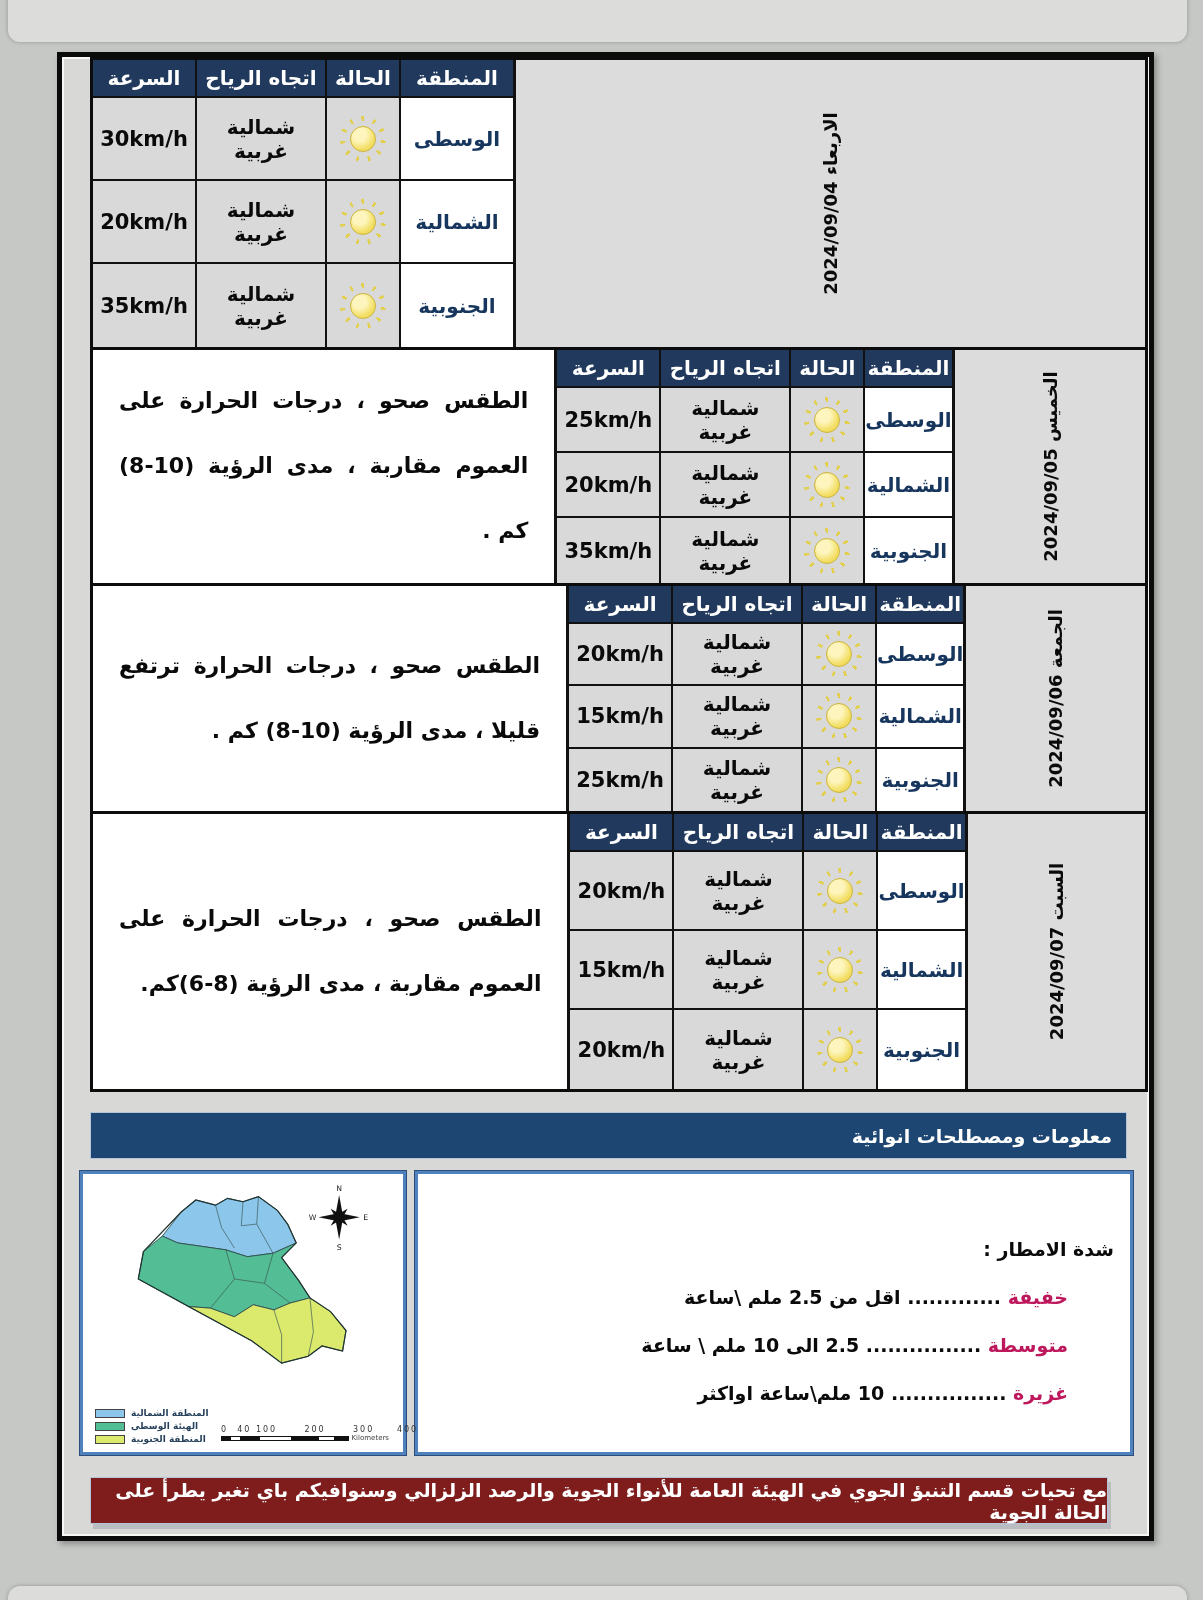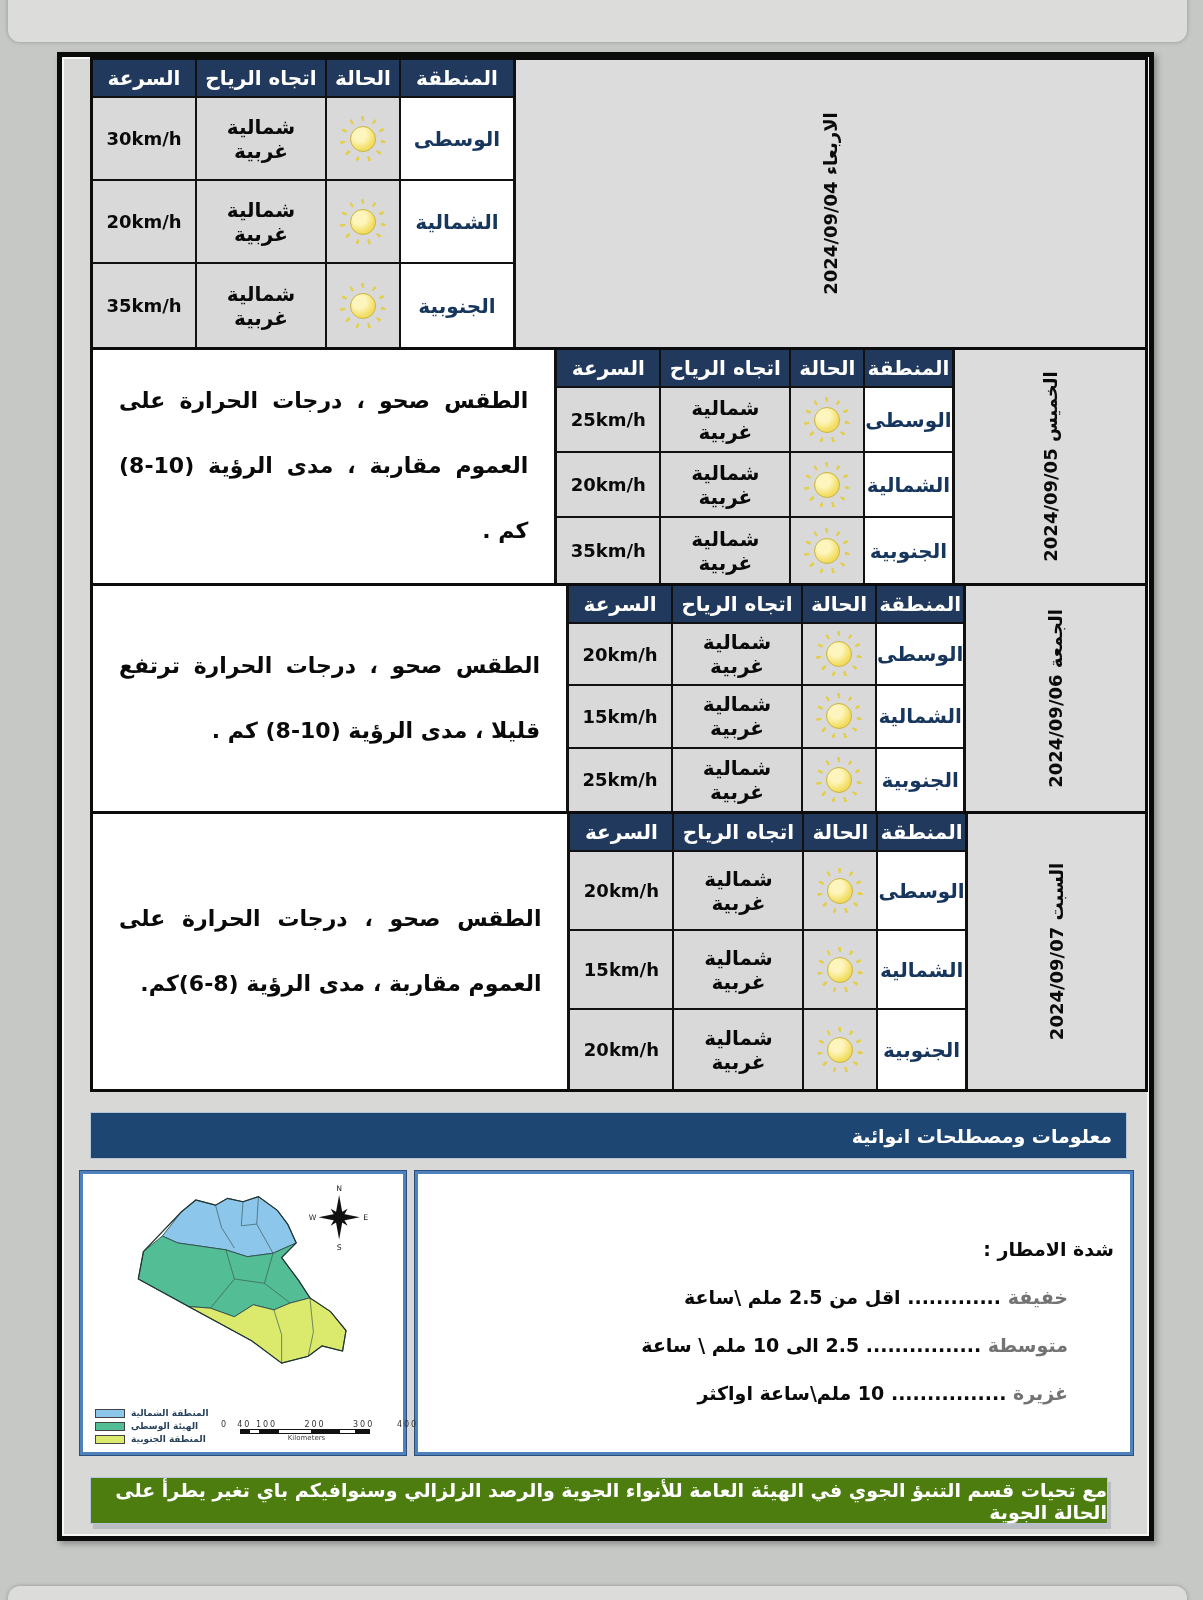--- a/index.html
+++ b/index.html
@@ -49,21 +49,21 @@
   .trow.thead { flex:0 0 38px; }
   .cell {
     border-right:2px solid #111; border-bottom:2px solid #111;
     display:flex; align-items:center; justify-content:center;
     font-weight:bold; color:#0a0a0a; background:#d9d9d9;
     text-align:center; direction:rtl;
   }
   .trow .cell:last-child { border-right:none; }
   .ftable .trow:last-child .cell { border-bottom:none; }
   .thead .cell { background:#20395c; color:#ffffff; font-size:20px; }
-  .c-speed { width:104px; direction:ltr; font-size:18px; }
+  .c-speed { width:104px; direction:ltr; font-size:21px; }
   .c-wind  { width:130px; font-size:20px; }
   .c-cond  { width:74px; }
   .c-region{ flex:1; }
   .trow:not(.thead) .c-region { background:#ffffff; color:#17365d; font-size:20px; }
 
   .datecell {
     flex:1; background:#dcdcdc; border-left:3px solid #111;
     display:flex; align-items:center; justify-content:center;
   }
   .datetext {
@@ -93,37 +93,37 @@
     width:326px; background:#fff; border:3px solid #4f81bd; outline:1px solid #2d4d7c;
     position:relative; padding:2px;
   }
   .map-box svg { display:block; width:100%; height:206px; }
   .map-legend { position:absolute; left:12px; bottom:8px; }
   .legend-item { display:flex; align-items:flex-end; direction:rtl; justify-content:flex-end; margin-top:3px; }
   .legend-label { font-size:9px; font-weight:bold; color:#27415c; margin-left:6px; }
   .legend-swatch { width:30px; height:9px; border:1px solid #444; }
   .map-scale { position:absolute; right:14px; bottom:10px; width:168px; }
   .scale-labels { font-size:8px; color:#333; letter-spacing:2px; text-align:left; white-space:pre; }
-  .scale-bar-row { display:flex; align-items:center;flex-direction:column; }
+  .scale-bar-row { display:flex; align-items:center; }
   .scale-bar { width:130px; height:5px; border:1px solid #111;
     background:linear-gradient(90deg,#111 0 7%,#fff 7% 14%,#111 14% 30%,#fff 30% 55%,#111 55% 77%,#fff 77% 89%,#111 89% 100%); }
   .scale-unit { font-size:7px; color:#444; margin-left:3px; }
 
   .rain-box {
     flex:1; background:#fff; border:3px solid #4f81bd; outline:1px solid #2d4d7c;
     direction:rtl; padding:64px 16px 0 20px;
   }
   .rain-title { font-size:19px; font-weight:bold; color:#0a0a0a; margin-bottom:26px; }
   .rain-item { font-size:19px; font-weight:bold; color:#0a0a0a; margin-bottom:26px; margin-right:46px; }
-  .rain-label { color:#737373;text-align:right; }
+  .rain-label { color:#be185d;text-align:right; }
 
   
   .footer-band {
     margin:22px 41px 0 28px; height:47px;
-    background:#4d7c0f; border:1px solid #b5c4d6;
+    background:#7f1d1d; border:1px solid #b5c4d6;
     color:#fff; font-weight:bold; font-size:19px;
     direction:rtl; display:flex; align-items:center; justify-content:center;
     box-shadow:3px 5px 0 #b9bcc0;
   }
 </style>
 </head>
 <body>
 
 <div class="page-strip strip-top"></div>
 <div class="page-strip strip-bottom"></div>

